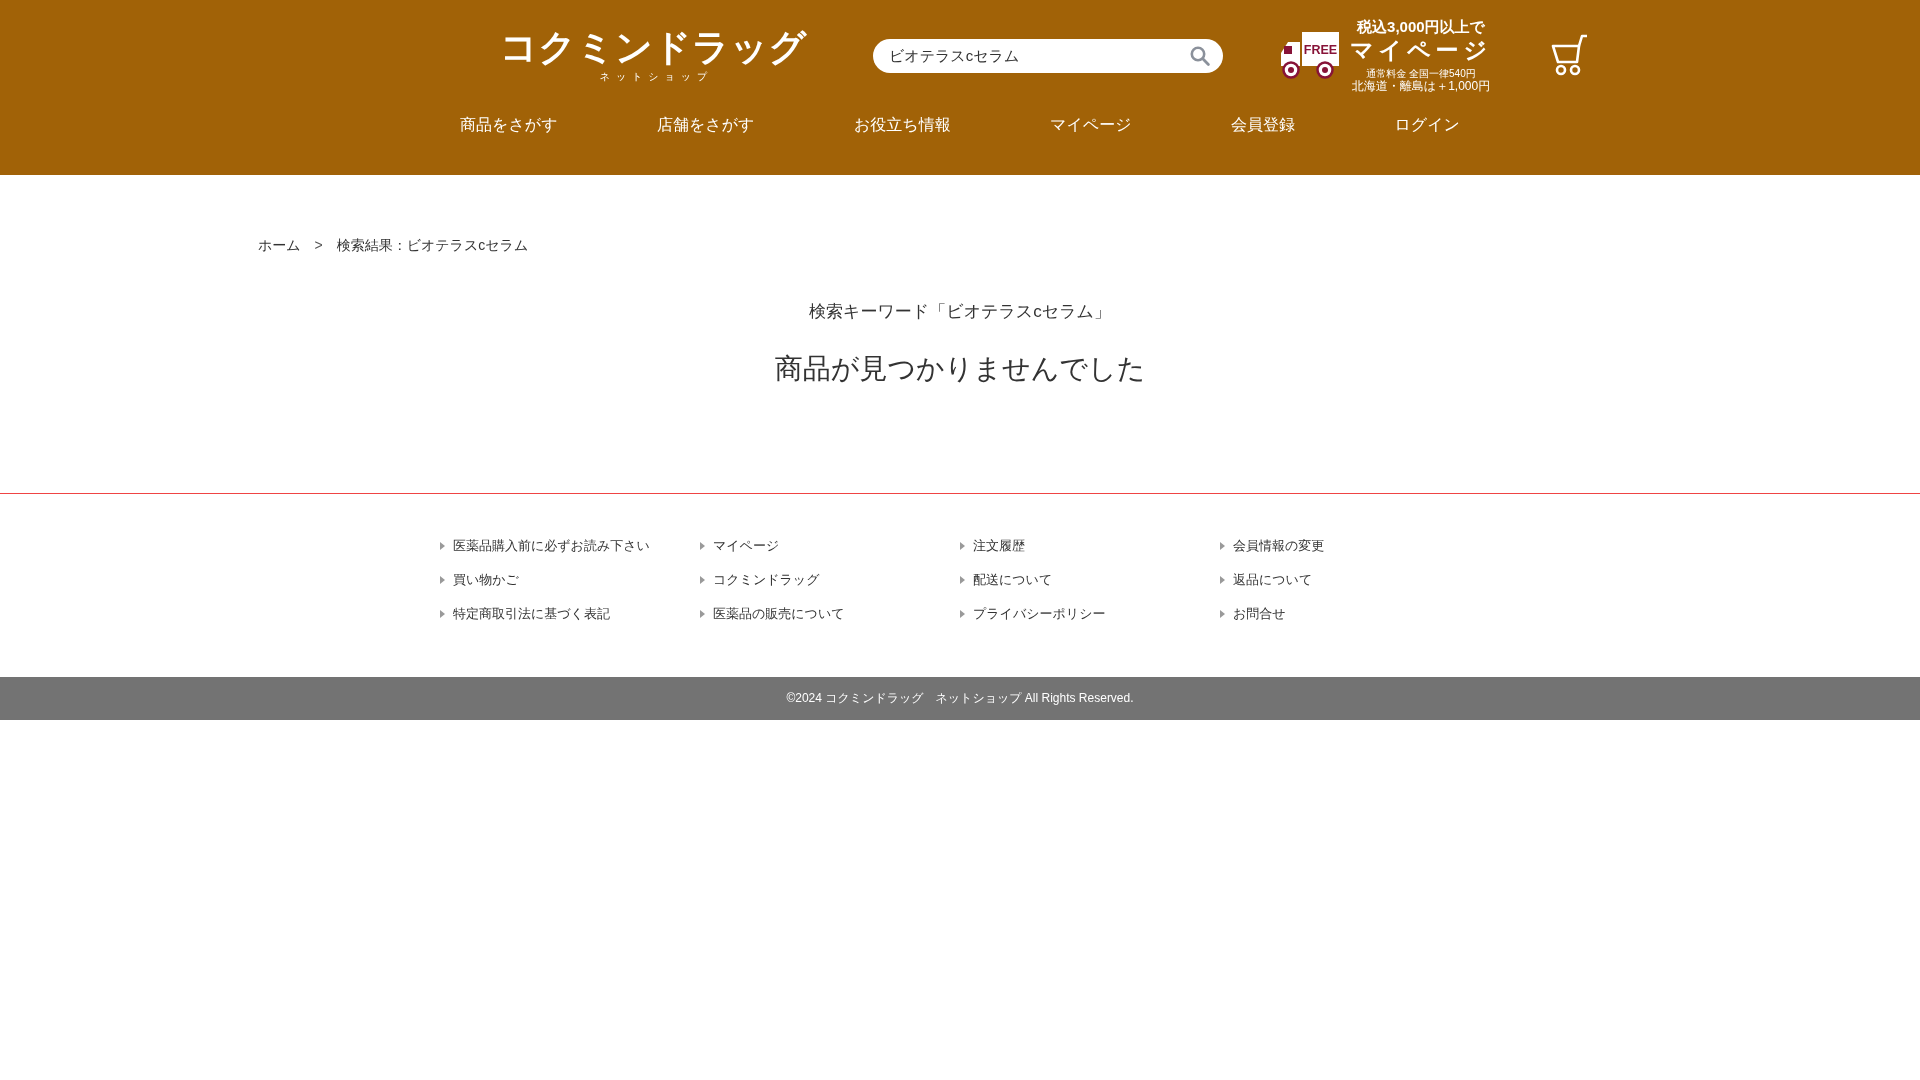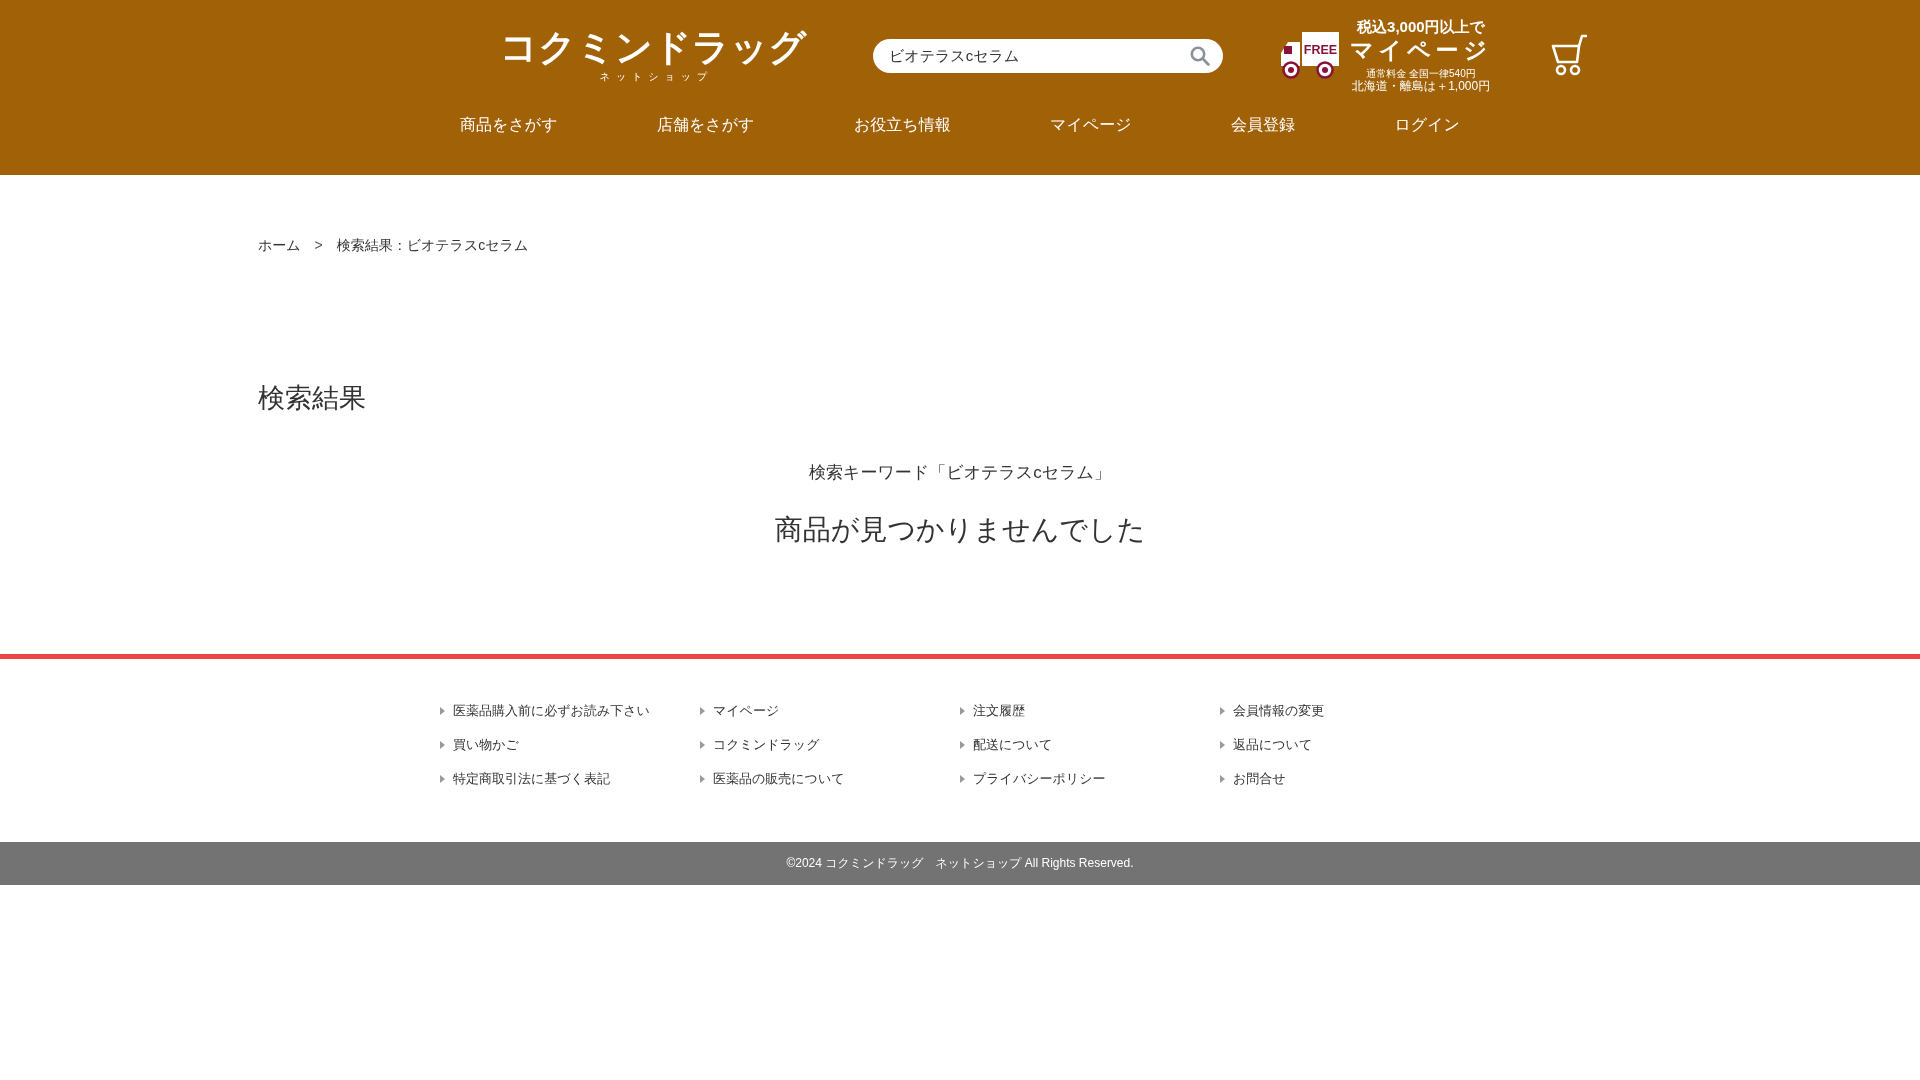--- a/index.html
+++ b/index.html
@@ -48,21 +48,21 @@
   
   .content-wrap { width: 1404px; margin: 0 auto; }
   .breadcrumb { padding-top: 62px; font-size: 14px; color: #333; }
   .breadcrumb .sep { margin: 0 10px; color: #555; }
   .main-title { font-size: 27px; font-weight: 400; margin: 125px 0 0 0; color: #333; }
   .keyword-line { text-align: center; font-size: 17px; margin: 45px 0 0 0; }
   .no-results { text-align: center; font-size: 28px; margin: 27px 0 0 0; }
   .main-spacer { height: 105px; }
 
   
-  .footer { border-top: 5px solid #ef4444; }
+  .footer { border-top: 1px solid #ef4444; }
   .footer-links {
     width: 1040px; margin: 0 auto; padding: 44px 0 56px 0;
     display: flex;
   }
   .footer-col { flex: 1; display: flex; flex-direction: column; }
   .footer-link { display: flex; align-items: center; font-size: 13px; color: #333; margin-bottom: 19px; line-height: 15px; }
   .footer-link:last-child { margin-bottom: 0; }
   .chev {
     width: 0; height: 0; flex: none;
     border-top: 4px solid transparent; border-bottom: 4px solid transparent;
@@ -139,21 +139,20 @@
 </header>
 
 <div class="content-wrap">
   <div class="breadcrumb">
     <a>ホーム</a>
     <span class="sep">&gt;</span>
     <span>検索結果：ビオテラスcセラム</span>
   </div>
 
   <main>
-    <h1 class="main-title">検索結果</h1>
     <p class="keyword-line">検索キーワード「ビオテラスcセラム」</p>
     <p class="no-results">商品が見つかりませんでした</p>
     <div class="main-spacer"></div>
   </main>
 </div>
 
 <footer class="footer">
   <div class="footer-links">
     <div class="footer-col">
       <a class="footer-link">

